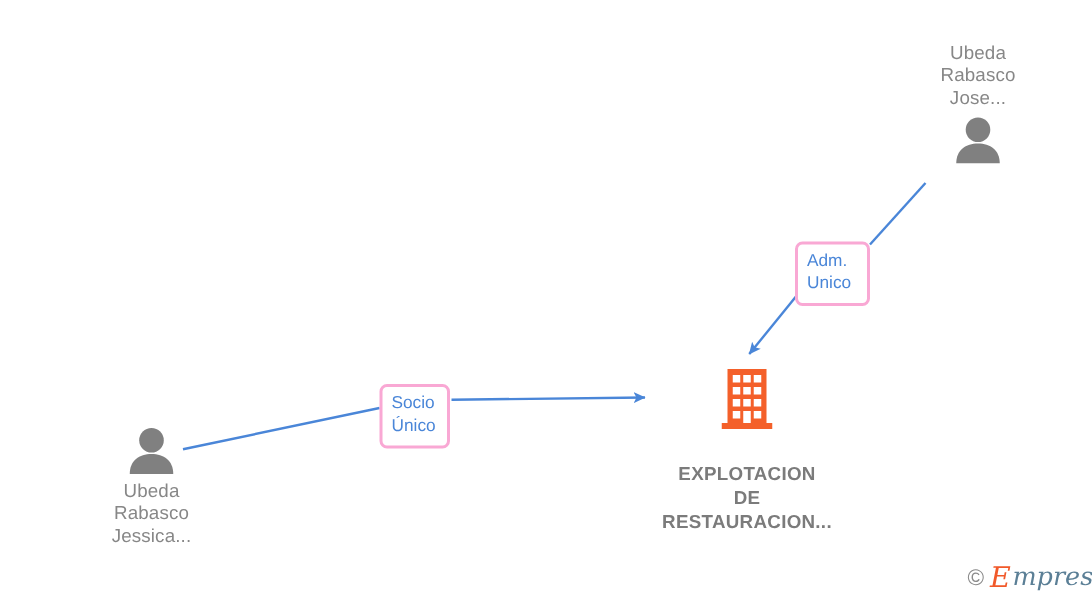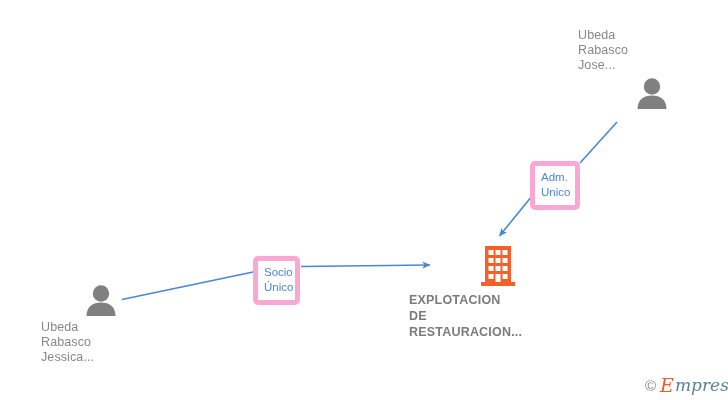--- a/index.html
+++ b/index.html
@@ -16,20 +16,21 @@
     background: #ffffff;
   }
   #canvas {
     position: absolute;
     left: 0; top: 0;
     width: 728px;
     height: 400px;
   }
   .node {
     position: absolute;
+    text-align: center;
   }
   
   .person-icon {
     width: 40px;
     height: 32px;
     margin: 0 auto;
     display: block;
   }
   .person-label {
     font-size: 12.5px;
@@ -64,28 +65,28 @@
     height: 40px;
     margin: 0 auto;
     display: block;
   }
   .company-label {
     font-size: 12.5px;
     line-height: 16px;
     color: #7b7b7b;
     font-weight: bold;
     white-space: pre-line;
-    margin-top: 6px;
+    margin-top: 22px;
     letter-spacing: 0.2px;
   }
 
   
   .rel-box {
     position: absolute;
-    border: 5px solid #f9a8d4;
+    border: 2px solid #f9a8d4;
     border-radius: 5px;
     background: #ffffff;
     color: #4a86d8;
     font-size: 11.5px;
     line-height: 15px;
     text-align: right;
     padding: 4px 16px 5px 6px;
     white-space: pre-line;
     box-sizing: border-box;
   }

